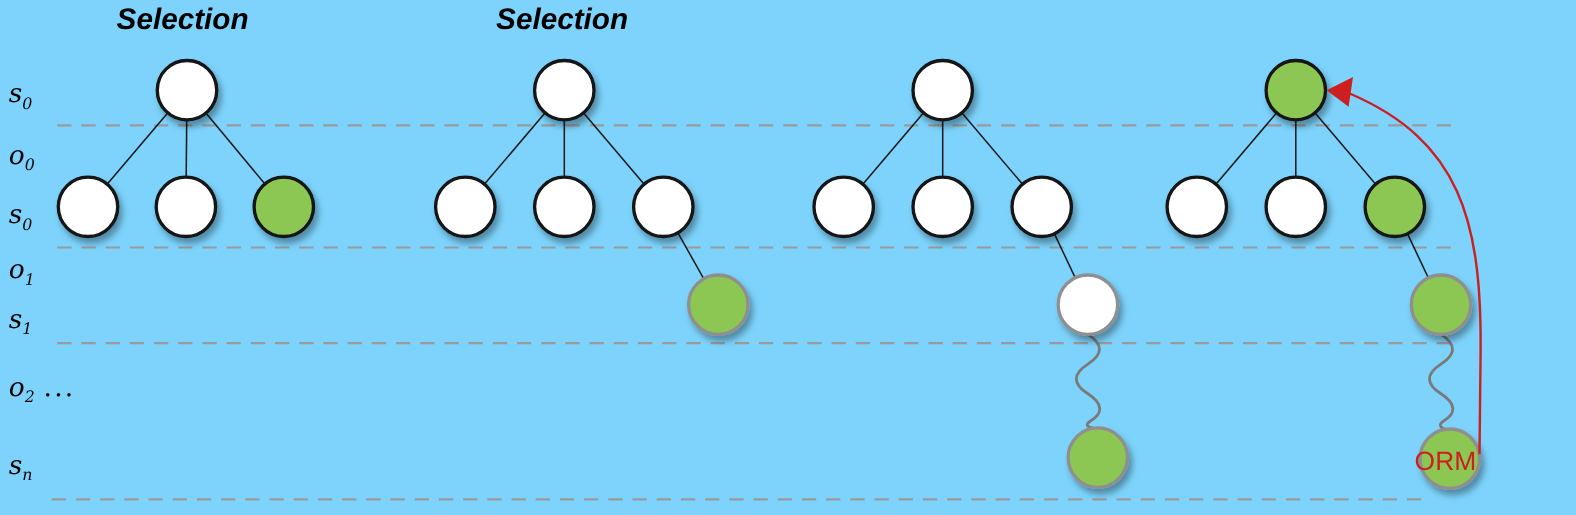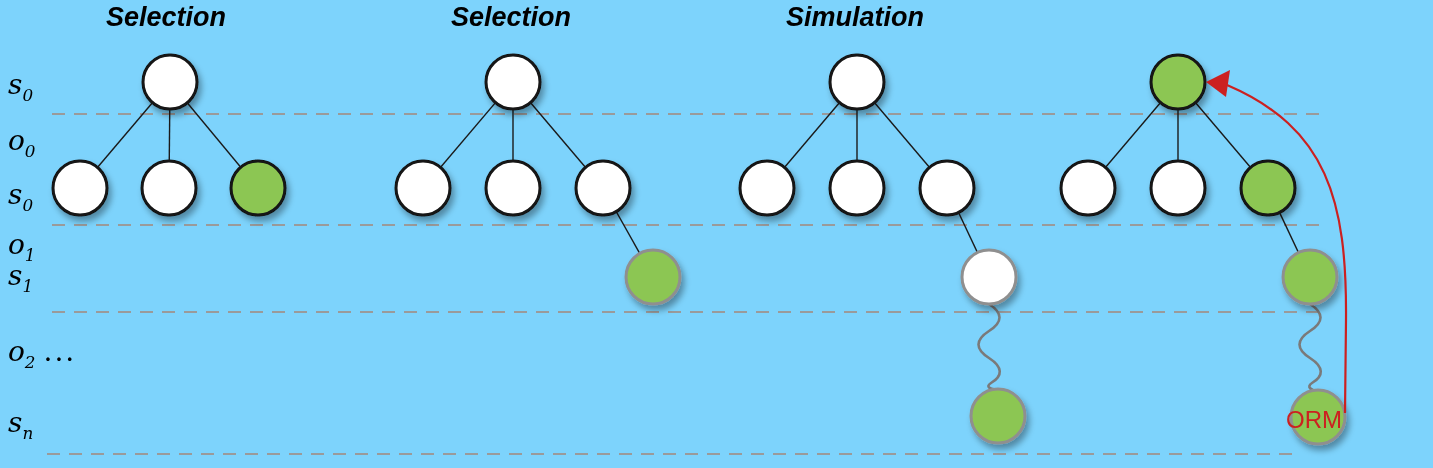--- a/index.html
+++ b/index.html
@@ -11,21 +11,21 @@
 
   .phase-title {
     position:absolute; top:2px; transform:translateX(-50%);
     font-family:"Liberation Sans", sans-serif;
     font-style:italic; font-weight:700; font-size:27px;
     color:var(--text-color,#000); white-space:nowrap;
   }
   .row-label {
     position:absolute; left:8px;
     font-family:"DejaVu Serif", serif; font-style:italic;
-    font-size:28px; line-height:32px; color:var(--text-color,#000);
+    font-size:24px; line-height:32px; color:var(--text-color,#000);
     white-space:nowrap;
   }
   .row-label sub { font-size:0.60em; line-height:0; }
   .row-label .suffix { font-style:normal; margin-left:8px; letter-spacing:2px; }
 
   .annot {
     position:absolute; color:var(--red-accent,#cc2020);
     font-family:"Liberation Sans", sans-serif;
     font-size:24px; line-height:31px; white-space:nowrap;
   }
@@ -111,35 +111,34 @@
       <circle class="gd shadow" cx="1268" cy="188" r="27"></circle>
       <circle class="gg shadow" cx="1310" cy="277" r="27"></circle>
       <circle class="gg shadow" cx="1318" cy="417" r="27"></circle>
       <path class="redline" d="M 1345 413 L 1346 320 C 1347 200 1327 128 1227 85"></path>
       <polygon class="redfill" points="1206,82 1230,70 1226,97"></polygon>
     </g>
   </svg>
 
   <div class="phase-title" style="left:166px">Selection</div>
   <div class="phase-title" style="left:511px">Selection</div>
-  <div class="phase-title" style="left:855px">Simulation</div>
 
   <div class="row-label" style="top:69px">
     <span>s</span><sub>0</sub><span class="suffix"></span>
   </div>
   <div class="row-label" style="top:125px">
     <span>o</span><sub>0</sub><span class="suffix"></span>
   </div>
   <div class="row-label" style="top:179px">
     <span>s</span><sub>0</sub><span class="suffix"></span>
   </div>
   <div class="row-label" style="top:229px">
     <span>o</span><sub>1</sub><span class="suffix"></span>
   </div>
-  <div class="row-label" style="top:260px">
+  <div class="row-label" style="top:274px">
     <span>s</span><sub>1</sub><span class="suffix"></span>
   </div>
   <div class="row-label" style="top:336px">
     <span>o</span><sub>2</sub><span class="suffix">...</span>
   </div>
   <div class="row-label" style="top:407px">
     <span>s</span><sub>n</sub><span class="suffix"></span>
   </div>
 
   <div class="annot" style="left:1286px; top:404px">ORM</div>

